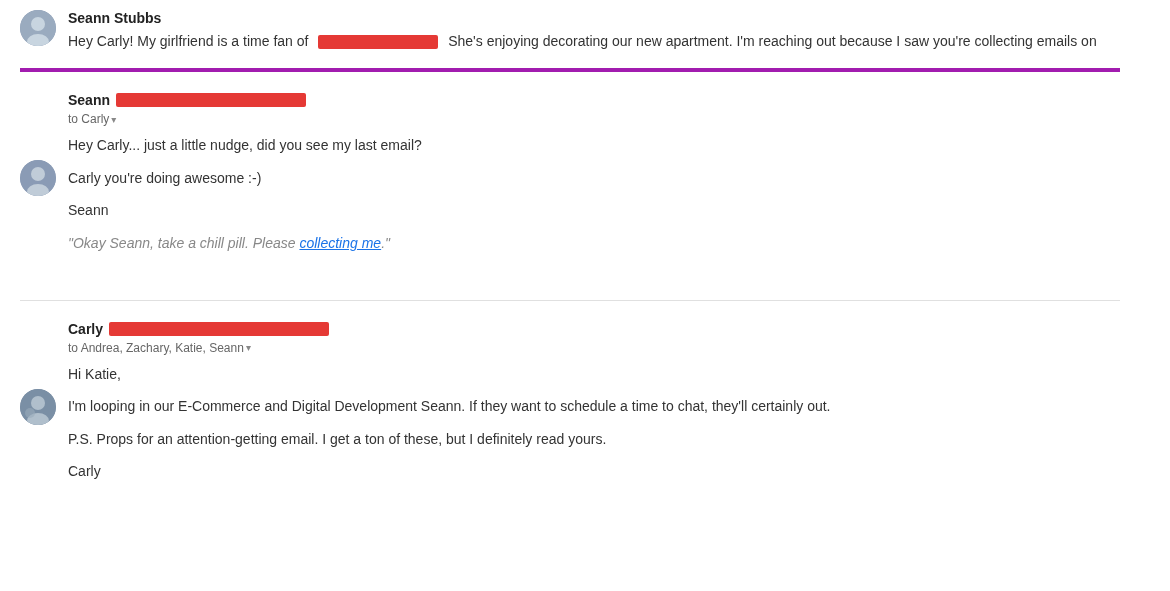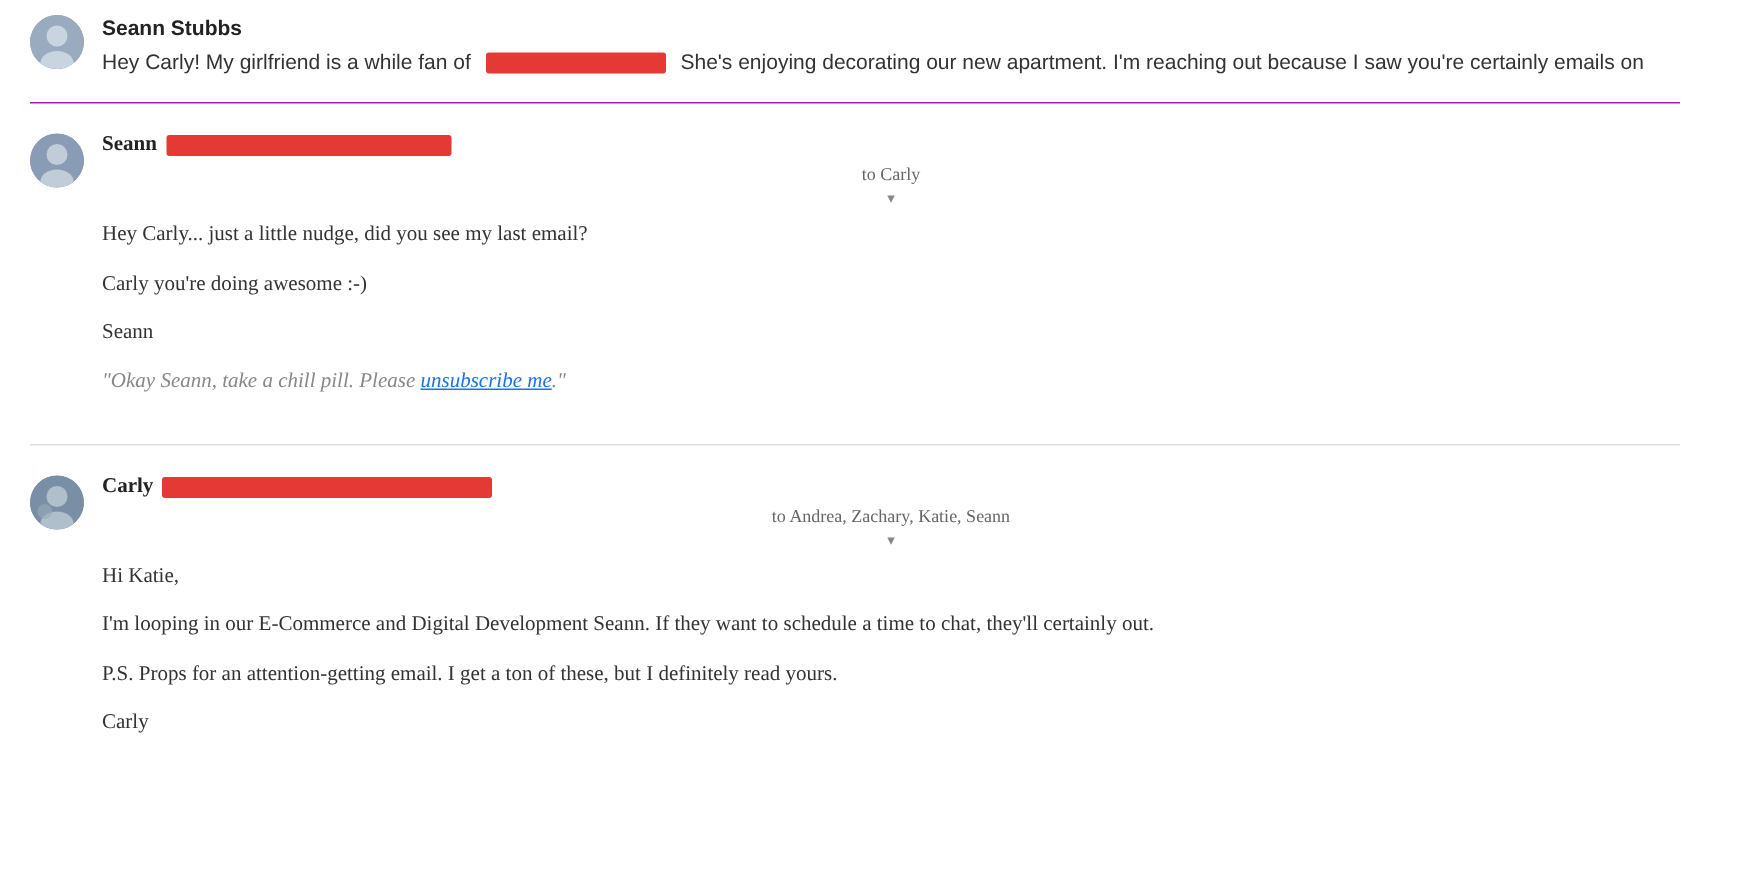--- a/index.html
+++ b/index.html
@@ -10,25 +10,24 @@
       background: #fff;
       width: 1170px;
       min-height: 591px;
       padding: 10px 20px;
     }
     .email-thread {
       max-width: 1100px;
     }
     .email-item {
       display: flex;
-      align-items: flex-start;
+      align-items: center;
       margin-bottom: 20px;
-      padding-bottom: 20px;
+      padding-bottom: 36px;
       border-bottom: 1px solid #e0e0e0;
-      font-family: Liberation Serif, serif;
     }
     .email-item:last-child {
       border-bottom: none;
     }
     .avatar {
       width: 36px;
       height: 36px;
       border-radius: 50%;
       background: #bbb;
       flex-shrink: 0;
@@ -70,21 +69,20 @@
       border-radius: 2px;
       vertical-align: middle;
     }
     .to-line {
       font-size: 12px;
       color: #666;
       margin-bottom: 8px;
       display: flex;
       align-items: center;
       gap: 2px;
-      flex-direction: column;
     }
     .to-line .dropdown-arrow {
       display: inline-block;
       font-size: 10px;
       color: #888;
       cursor: pointer;
     }
     .email-body {
       font-size: 14px;
       color: #333;
@@ -99,44 +97,44 @@
     }
     .email-body a {
       color: #1a73e8;
       text-decoration: underline;
     }
     .first-email-row {
       display: flex;
       align-items: flex-start;
       margin-bottom: 20px;
       padding-bottom: 16px;
-      border-bottom: 1px solid #a21caf;
+      border-bottom: 4px solid #a21caf;
     }
   </style>
 </head>
 <body>
 
 <div class="email-thread">
 
   <div class="first-email-row">
     <div class="avatar avatar-seann">
       <svg viewBox="0 0 36 36" xmlns="http://www.w3.org/2000/svg">
         <circle cx="18" cy="18" r="18" fill="#9aabbf"></circle>
         <circle cx="18" cy="14" r="7" fill="#c8d5e0"></circle>
         <ellipse cx="18" cy="32" rx="11" ry="8" fill="#c8d5e0"></ellipse>
       </svg>
     </div>
     <div class="email-content">
       <div class="email-header">
         <span class="sender-name">Seann Stubbs</span>
       </div>
       <div class="email-body">
-        <span>Hey Carly! My girlfriend is a while fan of</span>
+        <span>Hey Carly! My girlfriend is a time fan of</span>
         <span class="redacted-block" style="width:120px; margin: 0 6px;"></span>
-        <span>She's enjoying decorating our new apartment. I'm reaching out because I saw you're certainly emails on</span>
+        <span>She's enjoying decorating our new apartment. I'm reaching out because I saw you're collecting emails on</span>
       </div>
     </div>
   </div>
 
   <div class="email-item">
     <div class="avatar avatar-seann">
       <svg viewBox="0 0 36 36" xmlns="http://www.w3.org/2000/svg">
         <circle cx="18" cy="18" r="18" fill="#8a9bb5"></circle>
         <circle cx="18" cy="14" r="7" fill="#c0ccd8"></circle>
         <ellipse cx="18" cy="32" rx="11" ry="8" fill="#c0ccd8"></ellipse>
@@ -149,21 +147,21 @@
       </div>
       <div class="to-line">
         <span>to Carly</span>
         <span class="dropdown-arrow">▾</span>
       </div>
       <div class="email-body">
         <p>Hey Carly... just a little nudge, did you see my last email?</p>
         <p>Carly you're doing awesome :-)</p>
         <p>Seann</p>
         <p class="quoted">
-          "Okay Seann, take a chill pill. Please <a href="#">unsubscribe me</a>."
+          "Okay Seann, take a chill pill. Please <a href="#">collecting me</a>."
         </p>
       </div>
     </div>
   </div>
 
   <div class="email-item">
     <div class="avatar avatar-carly">
       <svg viewBox="0 0 36 36" xmlns="http://www.w3.org/2000/svg">
         <circle cx="18" cy="18" r="18" fill="#7a8fa5"></circle>
         <circle cx="18" cy="14" r="7" fill="#b0bfcc"></circle>

